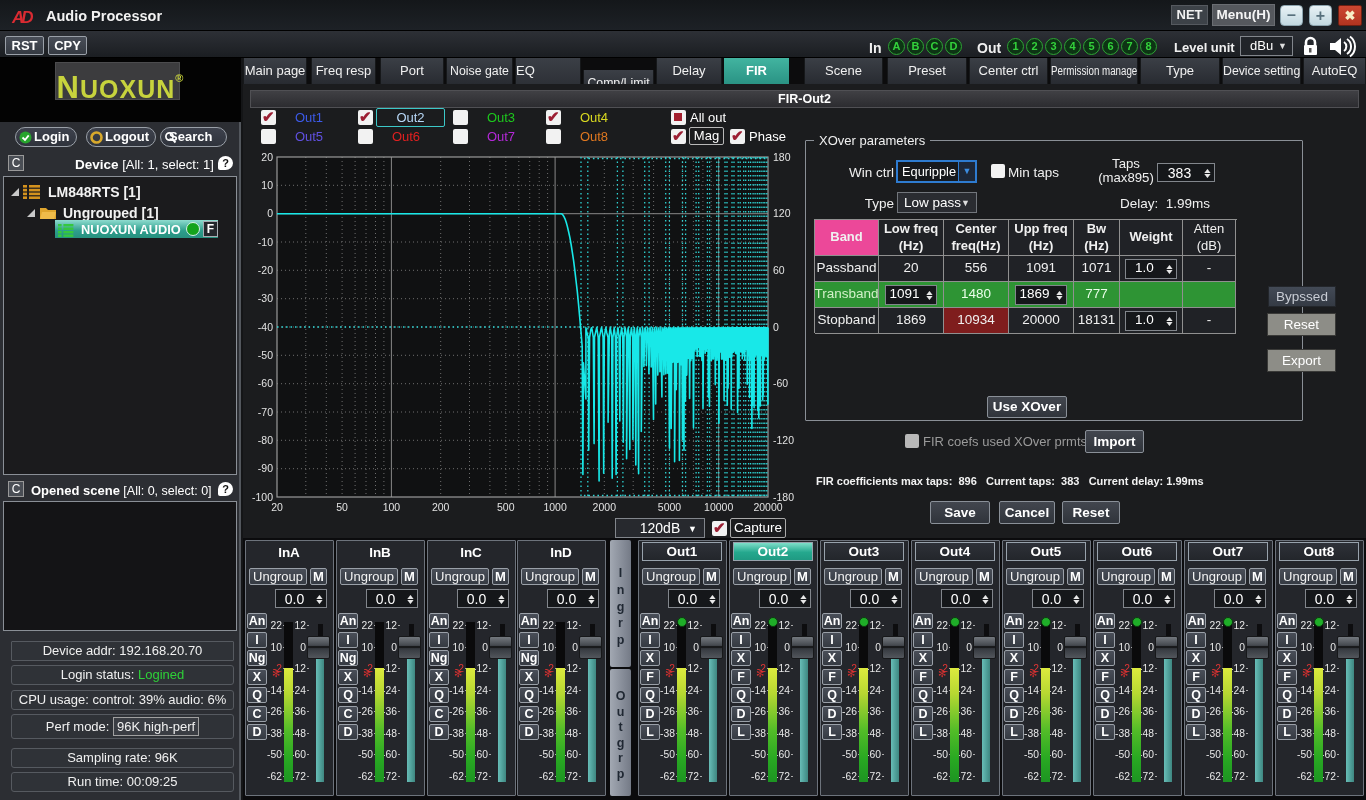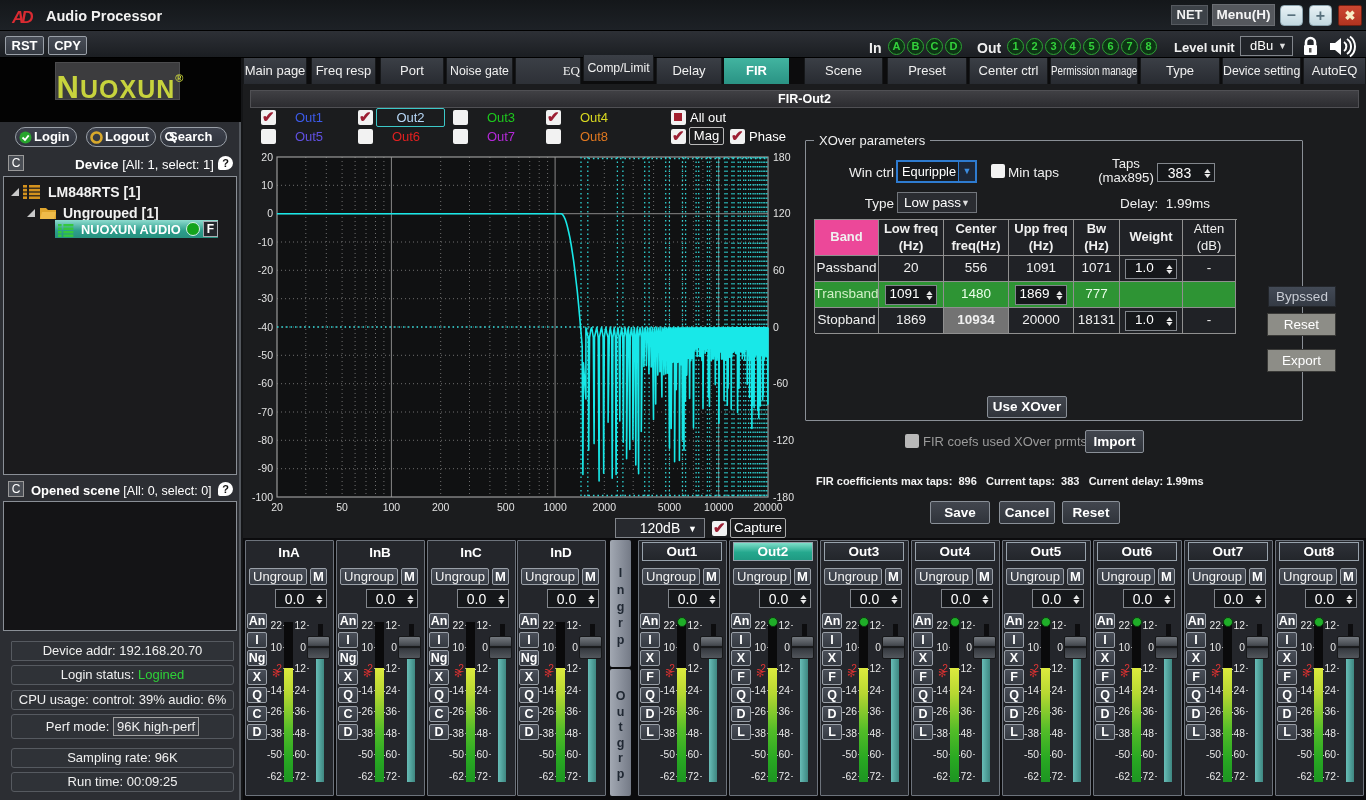--- a/index.html
+++ b/index.html
@@ -125,22 +125,22 @@
     <div class="ab" style="left:11px;top:665px;width:223px;height:20px;background:#2f3237;border:1px solid #565a60;border-radius:3px;color:#f0f0f0;font-size:13px;text-align:center;line-height:18px;">Login status: <span style="color:#2ed138;">Logined</span></div>
     <div class="ab" style="left:11px;top:690px;width:223px;height:20px;background:#2f3237;border:1px solid #565a60;border-radius:3px;color:#f0f0f0;font-size:13px;text-align:center;line-height:18px;">CPU usage: control: 39% audio: 6%</div>
     <div class="ab" style="left:11px;top:714px;width:223px;height:25px;background:#2f3237;border:1px solid #565a60;border-radius:3px;color:#f0f0f0;font-size:13px;text-align:center;line-height:23px;">Perf mode: <span style="background:#3a3d43;border:1px solid #a0a0a0;padding:1px 3px;">96K high-perf</span></div>
     <div class="ab" style="left:11px;top:748px;width:223px;height:20px;background:#2f3237;border:1px solid #565a60;border-radius:3px;color:#f0f0f0;font-size:13px;text-align:center;line-height:18px;">Sampling rate: 96K</div>
     <div class="ab" style="left:11px;top:772px;width:223px;height:20px;background:#2f3237;border:1px solid #565a60;border-radius:3px;color:#f0f0f0;font-size:13px;text-align:center;line-height:18px;">Run time: 00:09:25</div>
     <div class="ab" style="left:243px;top:58px;width:1123px;height:26px;background:#0c0c0d;"></div>
     <div class="ab" style="left:243px;top:58px;width:64px;height:26px;background:linear-gradient(#3b3f46,#282b31);border-left:1px solid #16181a;border-right:1px solid #16181a;color:#f0f0f0;font-size:13px;text-align:center;line-height:26px;white-space:nowrap;">Main page</div>
     <div class="ab" style="left:311px;top:58px;width:65px;height:26px;background:linear-gradient(#3b3f46,#282b31);border-left:1px solid #16181a;border-right:1px solid #16181a;color:#f0f0f0;font-size:13px;text-align:center;line-height:26px;white-space:nowrap;">Freq resp</div>
     <div class="ab" style="left:380px;top:58px;width:64px;height:26px;background:linear-gradient(#3b3f46,#282b31);border-left:1px solid #16181a;border-right:1px solid #16181a;color:#f0f0f0;font-size:13px;text-align:center;line-height:26px;white-space:nowrap;">Port</div>
     <div class="ab" style="left:446px;top:58px;width:67px;height:26px;background:linear-gradient(#3b3f46,#282b31);border-left:1px solid #16181a;border-right:1px solid #16181a;color:#f0f0f0;font-size:12.3px;text-align:center;line-height:26px;white-space:nowrap;">Noise gate</div>
-    <div class="ab" style="left:515px;top:58px;width:66px;height:36px;background:linear-gradient(#3b3f46,#282b31);border-left:1px solid #16181a;border-right:1px solid #16181a;color:#f0f0f0;font-size:13px;text-align:right;line-height:26px;white-space:nowrap;font-family:Liberation Serif, serif;">EQ</div>
-    <div class="ab" style="left:583px;top:55px;width:71px;height:26px;background:linear-gradient(#3b3f46,#282b31);border-left:1px solid #16181a;border-right:1px solid #16181a;color:#f0f0f0;font-size:12.3px;text-align:center;line-height:26px;white-space:nowrap;">Comp/Limit</div>
+    <div class="ab" style="left:515px;top:58px;width:66px;height:36px;background:linear-gradient(#3b3f46,#282b31);border-left:1px solid #16181a;border-right:1px solid #16181a;color:#f0f0f0;font-size:13px;text-align:left;line-height:26px;white-space:nowrap;">EQ</div>
+    <div class="ab" style="left:583px;top:70px;width:71px;height:26px;background:linear-gradient(#3b3f46,#282b31);border-left:1px solid #16181a;border-right:1px solid #16181a;color:#f0f0f0;font-size:12.3px;text-align:center;line-height:26px;white-space:nowrap;">Comp/Limit</div>
     <div class="ab" style="left:656px;top:58px;width:66px;height:26px;background:linear-gradient(#3b3f46,#282b31);border-left:1px solid #16181a;border-right:1px solid #16181a;color:#f0f0f0;font-size:13px;text-align:center;line-height:26px;white-space:nowrap;">Delay</div>
     <div class="ab" style="left:724px;top:58px;width:65px;height:26px;background:linear-gradient(#42b4a0,#2a9384);color:#fff;font-size:13px;font-weight:bold;text-align:center;line-height:26px;">FIR</div>
     <div class="ab" style="left:804px;top:58px;width:79px;height:26px;background:linear-gradient(#3b3f46,#282b31);border-left:1px solid #16181a;border-right:1px solid #16181a;color:#f0f0f0;font-size:13px;text-align:center;line-height:26px;white-space:nowrap;">Scene</div>
     <div class="ab" style="left:887px;top:58px;width:80px;height:26px;background:linear-gradient(#3b3f46,#282b31);border-left:1px solid #16181a;border-right:1px solid #16181a;color:#f0f0f0;font-size:13px;text-align:center;line-height:26px;white-space:nowrap;">Preset</div>
     <div class="ab" style="left:969px;top:58px;width:79px;height:26px;background:linear-gradient(#3b3f46,#282b31);border-left:1px solid #16181a;border-right:1px solid #16181a;color:#f0f0f0;font-size:13px;text-align:center;line-height:26px;white-space:nowrap;">Center ctrl</div>
     <div class="ab" style="left:1050px;top:58px;width:88px;height:26px;background:linear-gradient(#3b3f46,#282b31);border-left:1px solid #16181a;border-right:1px solid #16181a;color:#f0f0f0;font-size:13px;text-align:center;line-height:26px;white-space:nowrap;">
       <span style="display:block;width:110px;margin-left:-12px;transform:scaleX(0.78);white-space:nowrap;font-size:12.5px;text-align:center;">Permission manage</span>
     </div>
     <div class="ab" style="left:1140px;top:58px;width:80px;height:26px;background:linear-gradient(#3b3f46,#282b31);border-left:1px solid #16181a;border-right:1px solid #16181a;color:#f0f0f0;font-size:13px;text-align:center;line-height:26px;white-space:nowrap;">Type</div>
     <div class="ab" style="left:1222px;top:58px;width:79px;height:26px;background:linear-gradient(#3b3f46,#282b31);border-left:1px solid #16181a;border-right:1px solid #16181a;color:#f0f0f0;font-size:12.3px;text-align:center;line-height:26px;white-space:nowrap;">Device setting</div>
@@ -285,21 +285,21 @@
           <span>▲</span>
           <span>▼</span>
         </span>
       </span>
     </div>
     <div class="ab" style="left:1074px;top:282px;width:46px;height:26px;background:#2e9434;border-right:1px solid #909090;border-bottom:1px solid #909090;color:#eaffea;font-weight:normal;font-size:13.5px;display:flex;align-items:center;justify-content:center;text-align:center;line-height:1.25;">777</div>
     <div class="ab" style="left:1120px;top:282px;width:63px;height:26px;background:#2e9434;border-right:1px solid #909090;border-bottom:1px solid #909090;color:#eaffea;font-weight:normal;font-size:13.5px;display:flex;align-items:center;justify-content:center;text-align:center;line-height:1.25;"></div>
     <div class="ab" style="left:1183px;top:282px;width:53px;height:26px;background:#2e9434;border-right:1px solid #909090;border-bottom:1px solid #909090;color:#eaffea;font-weight:normal;font-size:13.5px;display:flex;align-items:center;justify-content:center;text-align:center;line-height:1.25;"></div>
     <div class="ab" style="left:815px;top:308px;width:64px;height:26px;background:#202226;border-right:1px solid #909090;border-bottom:1px solid #909090;color:#f0f0f0;font-weight:normal;font-size:13.5px;display:flex;align-items:center;justify-content:center;text-align:center;line-height:1.25;">Stopband</div>
     <div class="ab" style="left:879px;top:308px;width:65px;height:26px;background:#202226;border-right:1px solid #909090;border-bottom:1px solid #909090;color:#f0f0f0;font-weight:normal;font-size:13.5px;display:flex;align-items:center;justify-content:center;text-align:center;line-height:1.25;">1869</div>
-    <div class="ab" style="left:944px;top:308px;width:65px;height:26px;background:#737373;border-right:1px solid #909090;border-bottom:1px solid #909090;color:#f0f0f0;font-weight:bold;font-size:13.5px;display:flex;align-items:center;justify-content:center;text-align:center;line-height:1.25;">10934</div>
+    <div class="ab" style="left:944px;top:308px;width:65px;height:26px;background:#7f1d1d;border-right:1px solid #909090;border-bottom:1px solid #909090;color:#f0f0f0;font-weight:normal;font-size:13.5px;display:flex;align-items:center;justify-content:center;text-align:center;line-height:1.25;">10934</div>
     <div class="ab" style="left:1009px;top:308px;width:65px;height:26px;background:#202226;border-right:1px solid #909090;border-bottom:1px solid #909090;color:#f0f0f0;font-weight:normal;font-size:13.5px;display:flex;align-items:center;justify-content:center;text-align:center;line-height:1.25;">20000</div>
     <div class="ab" style="left:1074px;top:308px;width:46px;height:26px;background:#202226;border-right:1px solid #909090;border-bottom:1px solid #909090;color:#f0f0f0;font-weight:normal;font-size:13.5px;display:flex;align-items:center;justify-content:center;text-align:center;line-height:1.25;">18131</div>
     <div class="ab" style="left:1120px;top:308px;width:63px;height:26px;background:#202226;border-right:1px solid #909090;border-bottom:1px solid #909090;color:#f0f0f0;font-weight:normal;font-size:13.5px;display:flex;align-items:center;justify-content:center;text-align:center;line-height:1.25;">
       <span class="spin" style="position:static;width:52px;height:20px;font-size:13.5px;display:inline-flex;">
         <span class="spv">1.0</span>
         <span class="spa">
           <span>▲</span>
           <span>▼</span>
         </span>
       </span>

